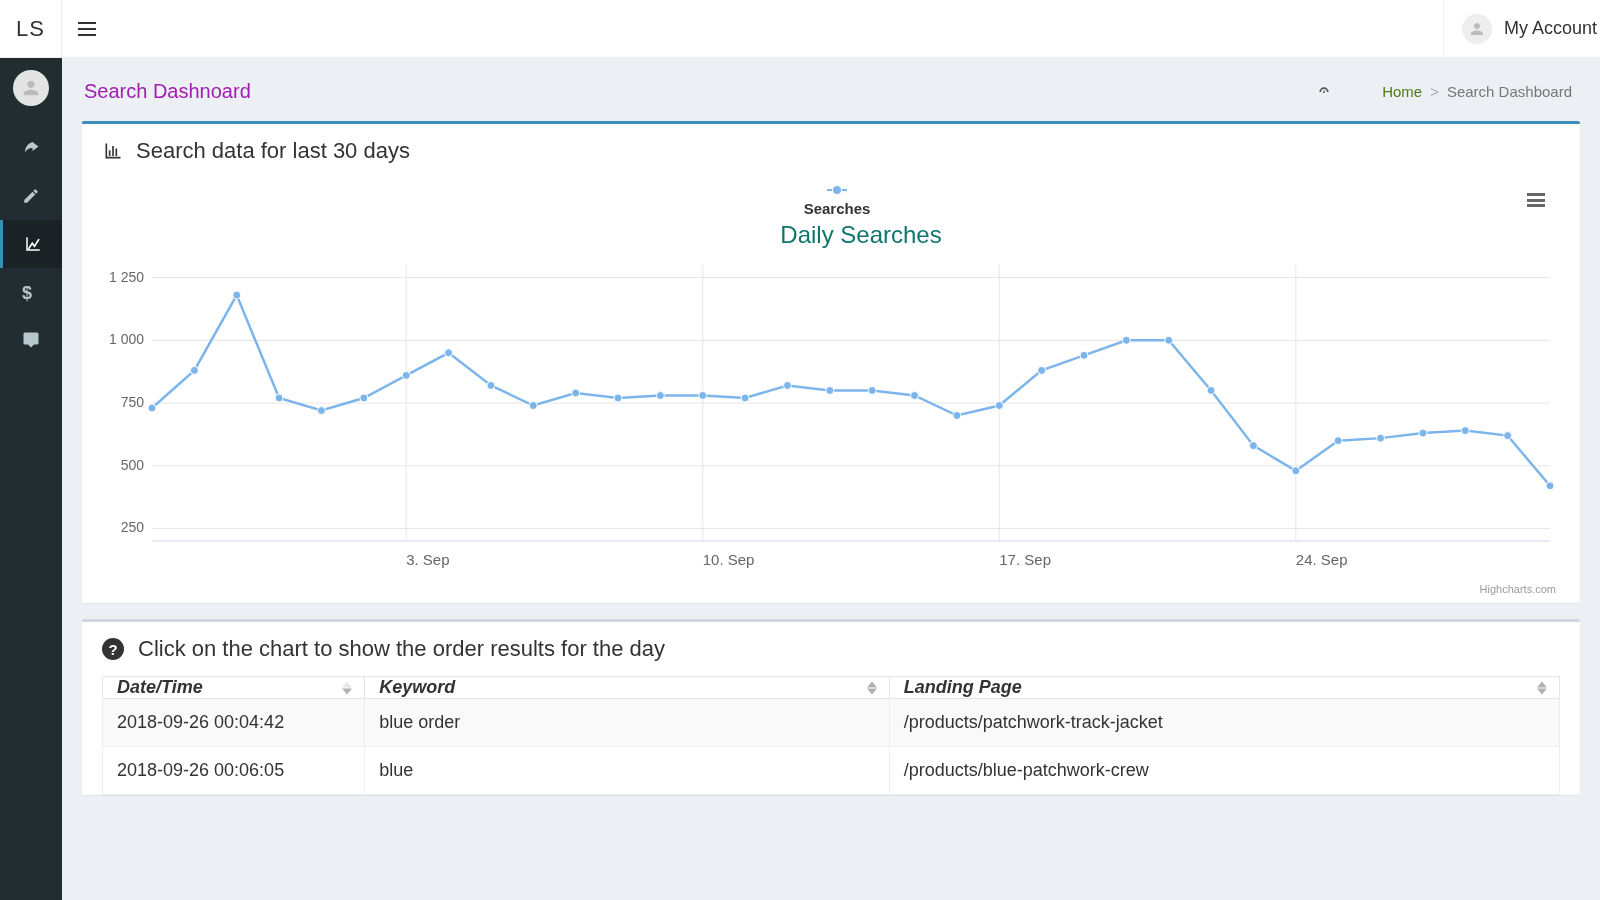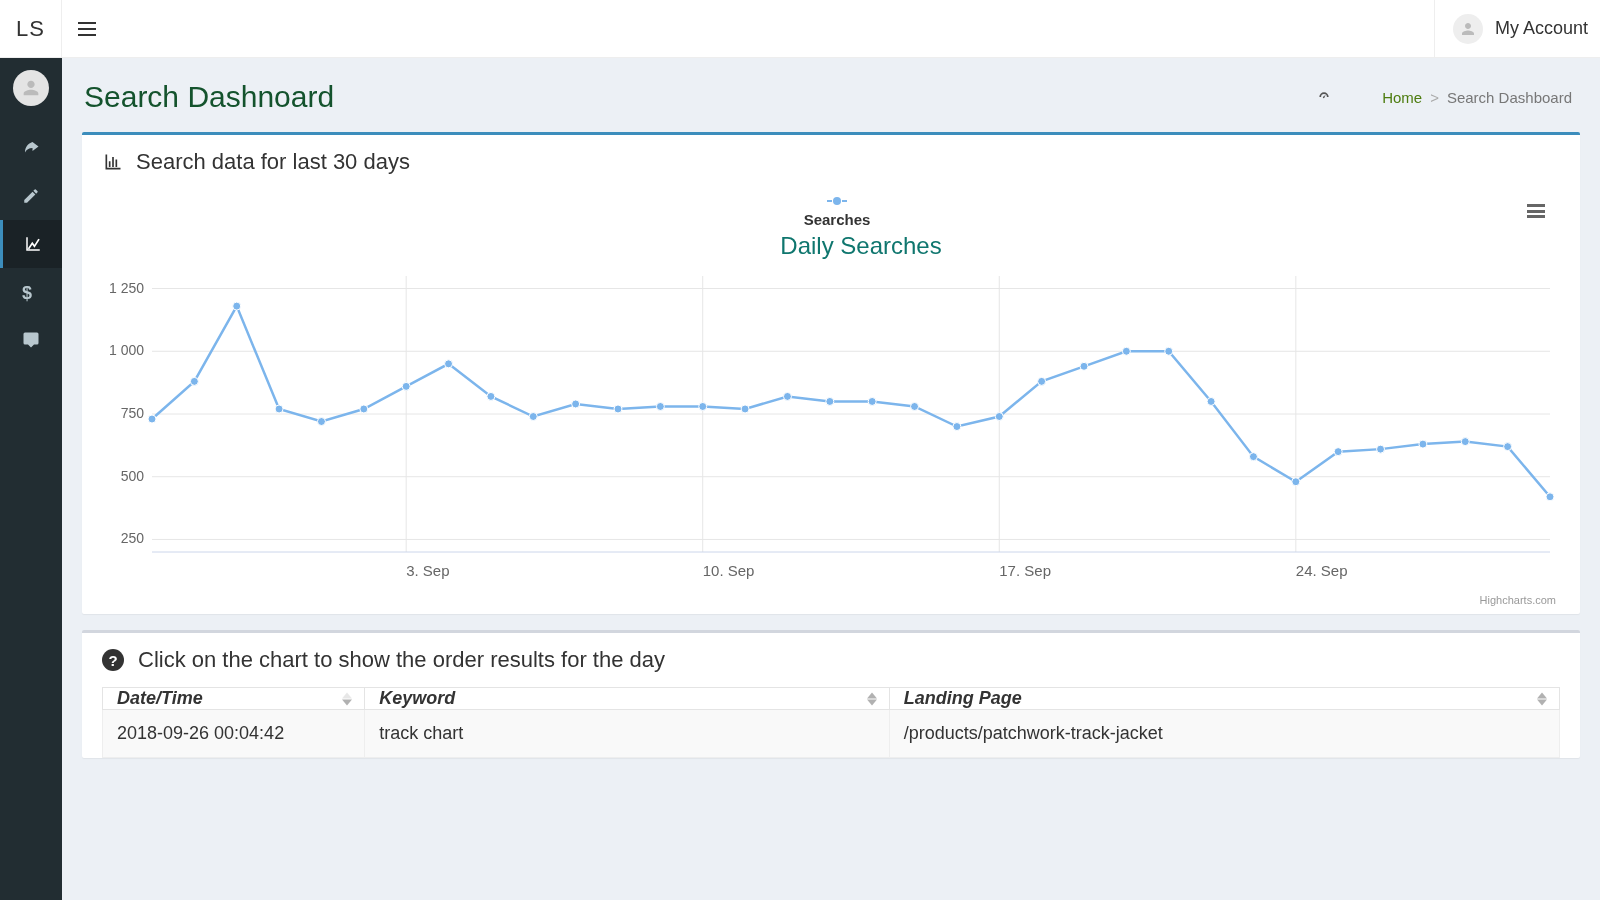--- a/index.html
+++ b/index.html
@@ -2,35 +2,35 @@
 <html><head>
 <meta charset="utf-8">
 <style>
 * { box-sizing: border-box; margin: 0; padding: 0; }
 body { font-family: -apple-system, "Segoe UI", "Helvetica Neue", Arial, sans-serif; background: #ecf0f5; color: #333; width: 1600px; height: 900px; overflow: hidden; }
 .topbar { height: 58px; background: #fff; display: flex; align-items: center; border-bottom: 1px solid #eee; }
 .logo-box { width: 62px; height: 68px; display: flex; align-items: center; justify-content: center; font-size: 22px; font-weight: 300; letter-spacing: 1px; color: #333; border-right: 1px solid #eee; }
 .hamburger { width: 50px; height: 58px; display: flex; align-items: center; justify-content: center; cursor: pointer; }
 .hamburger-icon { width: 18px; height: 14px; display: flex; flex-direction: column; justify-content: space-between; }
 .hamburger-icon span { display: block; height: 2px; background: #333; }
-.topbar-right { margin-left: auto; display: flex; align-items: center; padding-right: 12px; border-left: 1px solid #eee; height: 58px; padding-left: 18px; }
+.topbar-right { margin-left: auto; display: flex; align-items: center; padding-right: 3px; border-left: 1px solid #eee; height: 58px; padding-left: 18px; }
 .account-avatar { width: 30px; height: 30px; border-radius: 50%; background: #eee; display: flex; align-items: center; justify-content: center; margin-right: 12px; }
 .account-avatar svg { width: 18px; height: 18px; fill: #bbb; }
 .account-label { font-size: 18px; color: #333; }
 .layout { display: flex; height: calc(900px - 58px); }
 .sidebar { width: 62px; background: #222d32; display: flex; flex-direction: column; align-items: center; padding-top: 12px; }
 .side-avatar { width: 36px; height: 36px; border-radius: 50%; background: #e4e4e4; display: flex; align-items: center; justify-content: center; margin-bottom: 18px; }
 .side-avatar svg { width: 22px; height: 22px; fill: #bbb; }
 .side-item { width: 62px; height: 48px; display: flex; align-items: center; justify-content: center; cursor: pointer; }
 .side-item svg, .side-item .glyph { width: 18px; height: 18px; fill: #b8c7ce; color: #b8c7ce; }
 .side-item.active { background: #1a2226; border-left: 3px solid #3c8dbc; }
 .side-item.active svg, .side-item.active .glyph { fill: #fff; color: #fff; }
 .main { flex: 1; overflow-y: auto; padding: 0; }
 .page-header { padding: 22px 28px 18px 22px; display: flex; align-items: center; }
-.page-title { font-size: 30px; font-weight: 400; color: #14532d; }
+.page-title { font-size: 20px; font-weight: 400; color: #a21caf; }
 .breadcrumb { margin-left: auto; font-size: 15px; color: #777; display: flex; align-items: center; gap: 8px; }
 .breadcrumb a { color: #4d7c0f; text-decoration: none; margin-left: 43px; }
 .breadcrumb .sep { color: #aaa; }
 .breadcrumb .dash-icon { width: 14px; height: 14px; display: inline-block; }
 .panel { background: #fff; margin: 0 20px 16px 20px; border-top: 3px solid #3c8dbc; border-radius: 2px; box-shadow: 0 1px 1px rgba(0,0,0,0.05); }
 .panel-header { padding: 14px 20px; display: flex; align-items: center; gap: 12px; }
 .panel-header .ph-icon { width: 22px; height: 20px; }
 .panel-title { font-size: 22px; font-weight: 400; color: #333; }
 .chart-wrap { padding: 8px 20px 28px 20px; position: relative; }
 .chart-title { text-align: center; font-size: 24px; color: #0f766e; margin-bottom: 6px; margin-left: 60px; }
@@ -240,20 +240,25 @@
               <span class="sort-icons">
                   <span class="tri up"></span>
                   <span class="tri down"></span>
                 </span>
             </th>
           </tr>
         </thead>
         <tbody id="tbody">
             <tr>
               <td>2018-09-26 00:04:42</td>
-              <td>track chart</td>
+              <td>blue order</td>
               <td>/products/patchwork-track-jacket</td>
+            </tr>
+            <tr>
+              <td>2018-09-26 00:06:05</td>
+              <td>blue</td>
+              <td>/products/blue-patchwork-crew</td>
             </tr>
           </tbody>
       </table>
     </div>
   </div>
 </div>
 
 </body></html>

